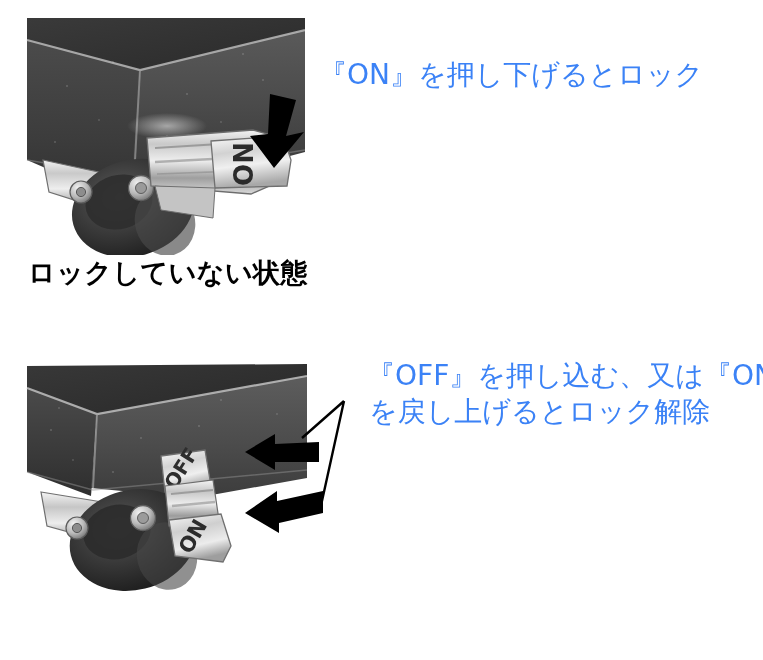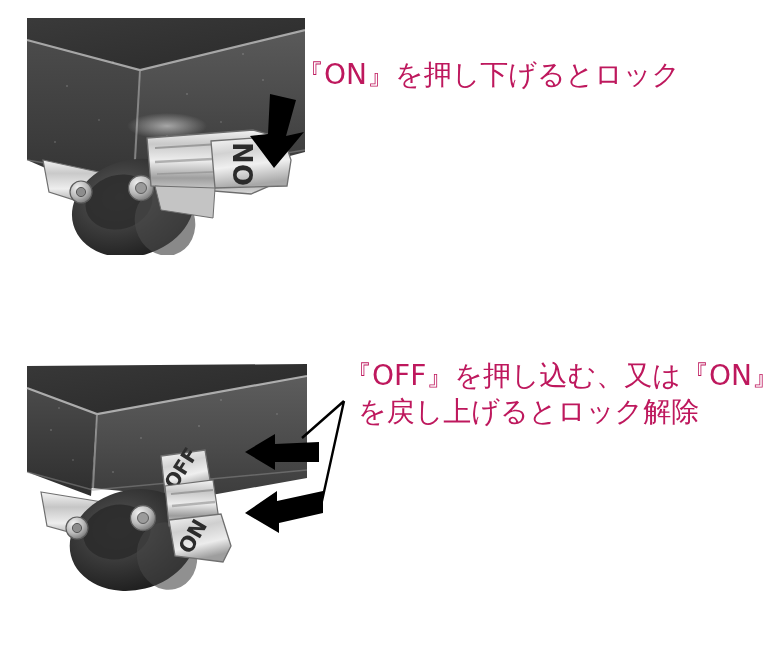--- a/index.html
+++ b/index.html
@@ -41,24 +41,25 @@
     letter-spacing: 0.5px;
   }
   .caption-state {
     font-size: 27px;
     line-height: 30px;
   }
   .callout {
     position: absolute;
     font-family: "DejaVu Sans", "Liberation Sans", sans-serif;
     font-weight: 400;
-    color: #be185d;
+    color: #3b82f6;
     white-space: nowrap;
     font-size: 28px;
     line-height: 36px;
+    margin-left: 23px;
   }
   .callout-l2 { letter-spacing: 0px; }
 
   
   .arrow {
     position: absolute;
   }
   .leader {
     position: absolute;
   }
@@ -165,20 +166,21 @@
       <polygon points="140,176 200,178 198,208 146,200" fill="#c4c4c4" stroke="#6f6f6f" stroke-width="1"></polygon>
     </svg>
   </div>
 
   <svg class="arrow" style="left:248px; top:92px;" width="64" height="80" viewBox="0 0 64 80" xmlns="http://www.w3.org/2000/svg">
     <polygon points="22,2 48,8 38,44 56,40 26,76 2,44 20,42" fill="#000000"></polygon>
   </svg>
 
   <div class="callout" style="left:296px; top:57px;">『ON』を押し下げるとロック</div>
 
+  <div class="caption caption-state" style="left:28px; top:258px;">ロックしていない状態</div>
 
   <div class="photo" style="left:15px; top:360px; width:292px; height:238px;">
     <svg width="292" height="238" viewBox="0 0 292 238" xmlns="http://www.w3.org/2000/svg">
       <defs>
         <linearGradient id="boxTopL" x1="0" y1="0" x2="1" y2="1">
           <stop offset="0%" stop-color="#383838"></stop>
           <stop offset="100%" stop-color="#282828"></stop>
         </linearGradient>
         <linearGradient id="boxLeftL" x1="0" y1="0" x2="0" y2="1">
           <stop offset="0%" stop-color="#4a4a4a"></stop>
@@ -277,16 +279,16 @@
   <svg class="arrow" style="left:243px; top:487px;" width="82" height="48" viewBox="0 0 82 48" xmlns="http://www.w3.org/2000/svg">
     <polygon points="2,26 34,4 34,14 80,4 80,26 36,36 36,46" fill="#000000"></polygon>
   </svg>
 
   <svg class="leader" style="left:300px; top:398px;" width="62" height="118" viewBox="0 0 62 118" xmlns="http://www.w3.org/2000/svg">
     <path d="M44,3 L2,40 M44,3 L20,112" stroke="#000000" stroke-width="2.4" fill="none"></path>
   </svg>
 
   <div class="callout" style="left:344px; top:358px;">『OFF』を押し込む、又は『ON』</div>
 
-  <div class="callout callout-l2" style="left:358px; top:394px;">を戻し上げるとロック解除</div>
+  <div class="callout callout-l2" style="left:346px; top:394px;">を戻し上げるとロック解除</div>
 
 
 </div>
 
 </body></html>

